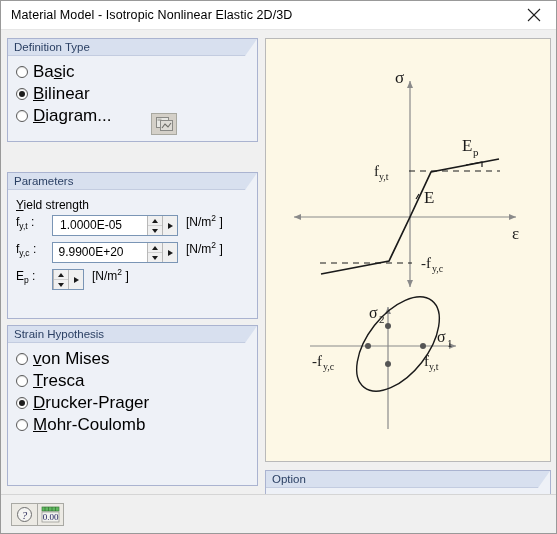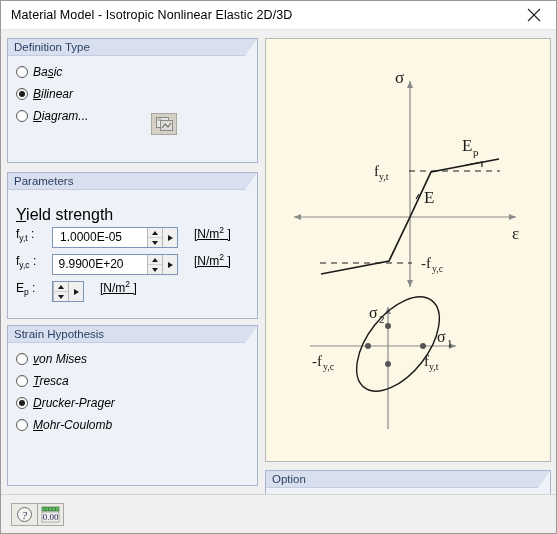--- a/index.html
+++ b/index.html
@@ -71,30 +71,30 @@
   }
   .radio.on:after{
     content:"";position:absolute;left:2px;top:2px;width:6px;height:6px;
     border-radius:50%;background:#1d1d1d;
   }
   .cbox{
     width:12px;height:12px;border:1px solid #5a5a5a;background:#fff;
     box-sizing:border-box;margin-right:5px;flex:none;
     box-shadow:inset 0 1px 1px rgba(0,0,0,.12);
   }
-  .optlabel{font-size:12px;color:#000;white-space:nowrap;font-style:italic;}
+  .optlabel{font-size:17px;color:#000;white-space:nowrap;}
   .optlabel .u{text-decoration:underline;}
   
   .iconbtn{
     position:absolute;width:26px;height:22px;
     background:#d4d0c8;border:1px solid #a8a8a0;
     box-sizing:border-box;display:flex;align-items:center;justify-content:center;
   }
   
-  .sublabel{font-size:16px;margin:10px 0 3px 0;}
+  .sublabel{font-size:12px;margin:2px 0 3px 0;}
   .sublabel .u{text-decoration:underline;}
   .prow{display:flex;height:23px;margin-bottom:4px;}
   .plabel{width:36px;font-size:12px;white-space:nowrap;}
   sub{font-size:8.5px;vertical-align:baseline;position:relative;top:3px;}
   sup{font-size:8.5px;vertical-align:baseline;position:relative;top:-5px;}
   .spinwrap{
     display:flex;align-items:stretch;height:21px;
     border:1px solid #7a95b5;background:#fff;box-sizing:border-box;
   }
   .spinwrap .val{
@@ -110,21 +110,21 @@
     border-bottom:1px solid #cfcfcf;
   }
   .spincol .sb:last-child{border-bottom:none;}
   .spinmore{
     width:15px;border-left:1px solid #b8b8b8;background:#f0f0f0;
     display:flex;align-items:center;justify-content:center;box-sizing:border-box;
   }
   .arrow-up{width:0;height:0;border-left:3px solid transparent;border-right:3px solid transparent;border-bottom:4px solid #1a1a1a;}
   .arrow-dn{width:0;height:0;border-left:3px solid transparent;border-right:3px solid transparent;border-top:4px solid #1a1a1a;}
   .arrow-rt{width:0;height:0;border-top:3.5px solid transparent;border-bottom:3.5px solid transparent;border-left:5px solid #1a1a1a;}
-  .unit{margin-left:16px;font-size:12px;white-space:nowrap;text-decoration:underline;}
+  .unit{margin-left:8px;font-size:12px;white-space:nowrap;}
   
   .preview{
     position:absolute;
     background:#fdf8e6;
     border:1px solid #b9b9b9;
     box-sizing:border-box;overflow:hidden;
   }
   .preview svg{display:block;}
   
   .footer{
@@ -165,21 +165,21 @@
     <div class="closebtn">
       <svg width="14" height="14" viewBox="0 0 14 14">
         <line x1="1" y1="1" x2="13" y2="13" stroke="#202020" stroke-width="1.1"></line>
         <line x1="13" y1="1" x2="1" y2="13" stroke="#202020" stroke-width="1.1"></line>
       </svg>
     </div>
   </div>
 
   <div class="body">
 
-    <div class="group" style="left:6px;top:8px;width:251px;height:125px;">
+    <div class="group" style="left:6px;top:8px;width:251px;height:104px;">
       <div class="ghead">Definition Type</div>
       <div class="gbodyarea">
 
         <div class="optrow">
           <span class="radio"></span>
           <span class="optlabel">Ba<span class="u">s</span>ic</span>
         </div>
 
         <div class="optrow">
           <span class="radio on"></span>

